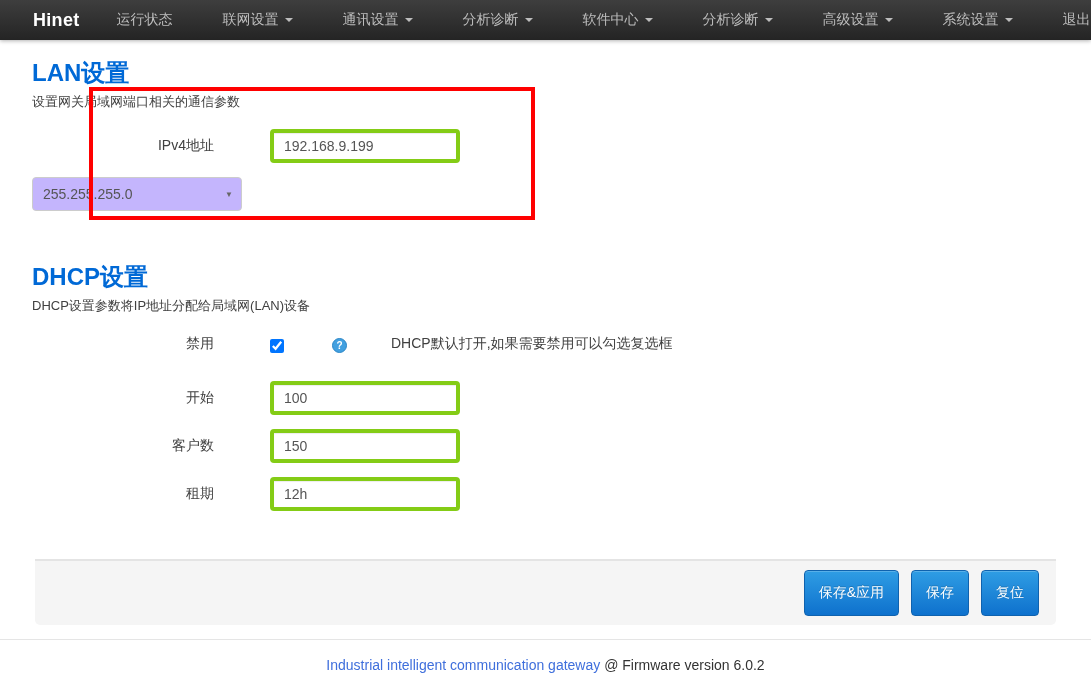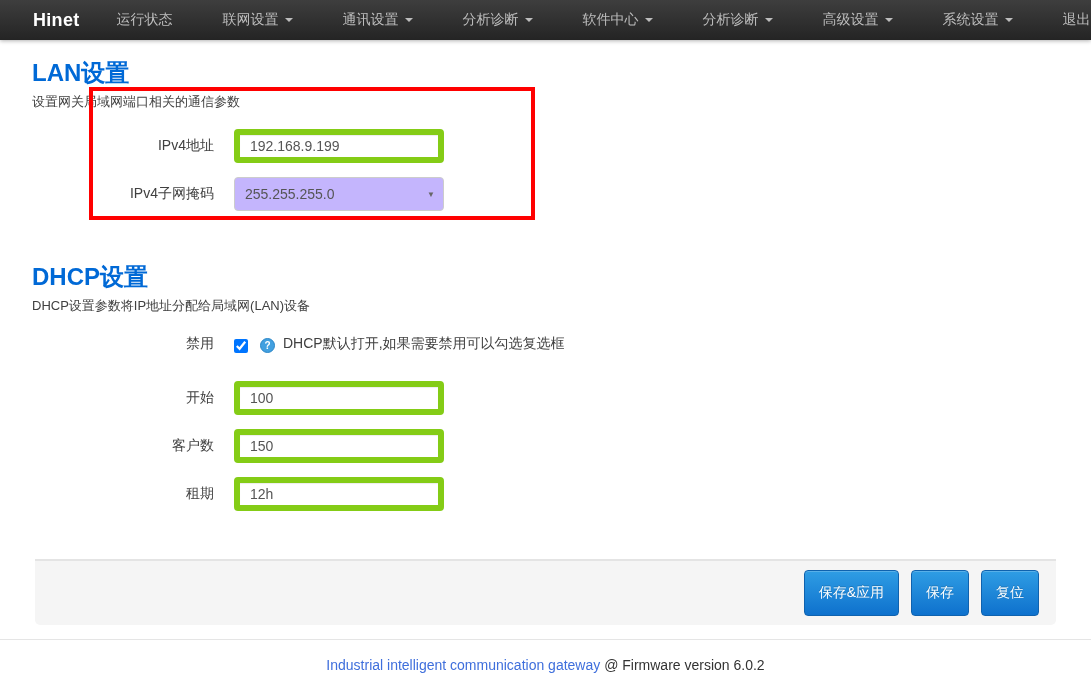--- a/index.html
+++ b/index.html
@@ -39,28 +39,28 @@
   
   .content { padding:0 32px; }
   .section-title {
     color:#0069d6; font-size:24px; font-weight:bold;
     line-height:28px; margin:0;
   }
   .lan-title { margin:19px 0 6px; }
   .dhcp-title { margin:52px 0 6px; }
   .section-desc { font-size:13px; color:#404040; margin:0 0 18px; }
 
-  .form-row { display:flex; align-items:center; margin-bottom:14px; }
+  .form-row { display:flex; align-items:center; margin-bottom:14px;gap:36px; }
   .form-label {
     width:182px; margin-right:20px; flex-shrink:0;
     text-align:right; font-size:14px; color:#404040;
   }
   .text-input {
-    width:210px; height:34px;
-    border:6px solid #84cc16; border-radius:4px;
+    width:190px; height:34px;
+    border:4px solid #84cc16; border-radius:4px;
     padding:6px 10px; font-size:14px; color:#555;
     box-shadow:inset 0 1px 1px rgba(0,0,0,.075);
     outline:none; background:#fff;
   }
   .select-wrap { position:relative; width:210px; }
   .select-input {
     width:210px; height:34px;
     border:1px solid #ccc; border-radius:4px;
     padding:6px 22px 6px 10px; font-size:14px; color:#555;
     background:#c4b5fd; appearance:none; -webkit-appearance:none; -moz-appearance:none;
@@ -160,21 +160,20 @@
   <section>
     <h2 class="section-title lan-title">LAN设置</h2>
     <p class="section-desc">设置网关局域网端口相关的通信参数</p>
 
     <div class="form-row">
       <label class="form-label">IPv4地址</label>
       <input class="text-input" type="text" value="192.168.9.199" style="">
     </div>
 
     <div class="form-row">
-      <label class="form-label">IPv4子网掩码</label>
       <div class="select-wrap">
         <select class="select-input">
           <option>255.255.255.0</option>
         </select>
         <span class="select-caret">▼</span>
       </div>
     </div>
   </section>
 
   <section>

